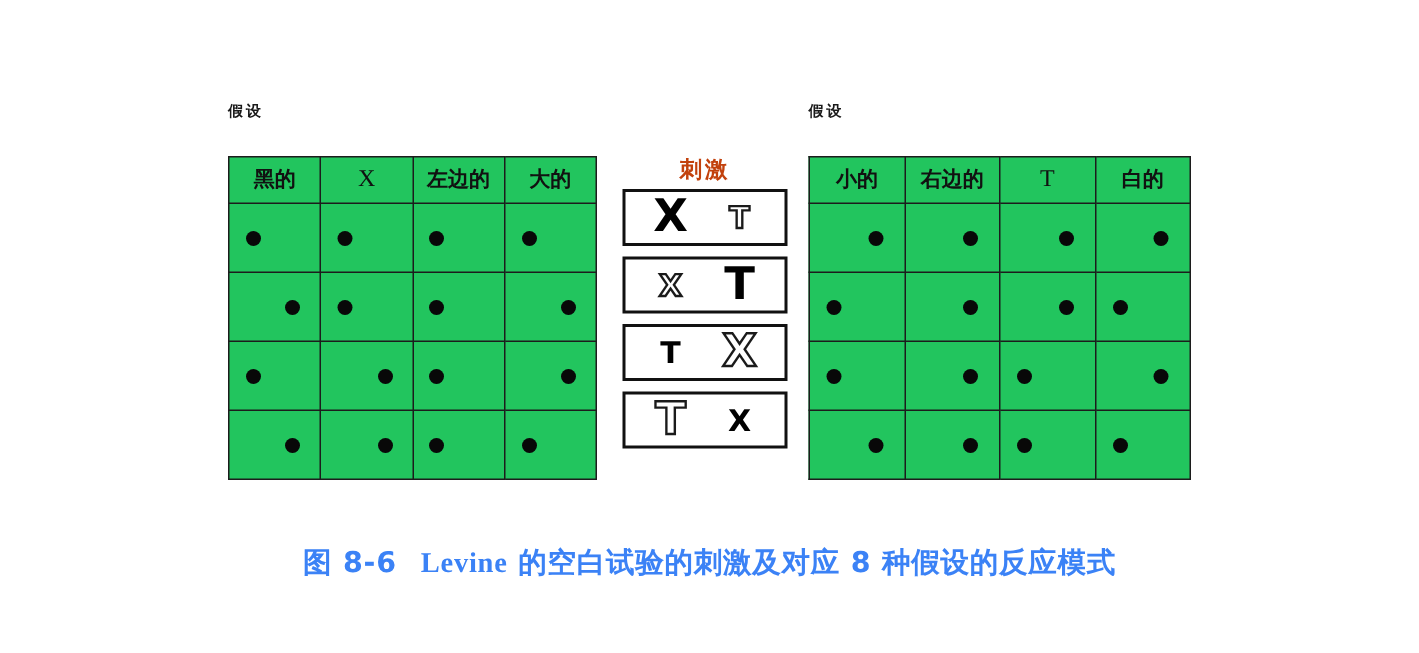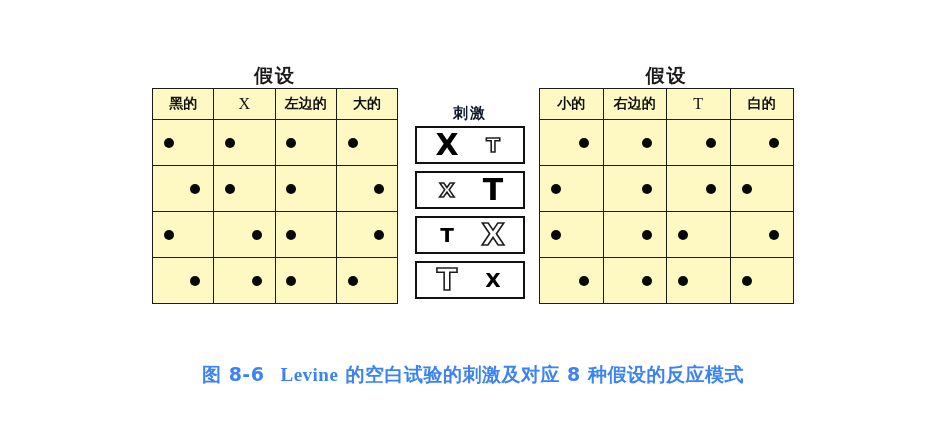--- a/index.html
+++ b/index.html
@@ -21,34 +21,33 @@
     position: absolute;
     left: 0; top: 0;
     width: 946px; height: 435px;
   }
 
   
   .group {
     position: absolute;
   }
   .group-title {
-    text-align: center;
-    font-family: "DejaVu Sans", sans-serif;
-    font-size: 19px;
+    font-family: "DejaVu Sans", sans-serif;
+    font-size: 10px;
     font-weight: 700;
     letter-spacing: 2px;
     color: #1a1a1a;
-    margin-bottom: 4px;
+    margin-bottom: 20px;
     line-height: 18px;
   }
   .htable {
     border-collapse: collapse;
     table-layout: fixed;
     width: 100%;
-    background: #fef9c3;
+    background: #22c55e;
   }
   .htable td, .htable th {
     border: 1px solid #1c1c1c;
     padding: 0;
     margin: 0;
   }
   .htable th {
     height: 30px;
     font-family: "DejaVu Sans", sans-serif;
     font-size: 14px;
@@ -84,21 +83,21 @@
   
   #stimulus {
     position: absolute;
   }
   .stim-title {
     text-align: center;
     font-family: "DejaVu Sans", sans-serif;
     font-size: 15px;
     font-weight: 700;
     letter-spacing: 2px;
-    color: #0f172a;
+    color: #c2410c;
     margin-bottom: 4px;
     line-height: 18px;
   }
   .stim-box {
     border: 2px solid #111;
     height: 38px;
     margin-bottom: 7px;
     position: relative;
     background: #fff;
     box-sizing: border-box;

